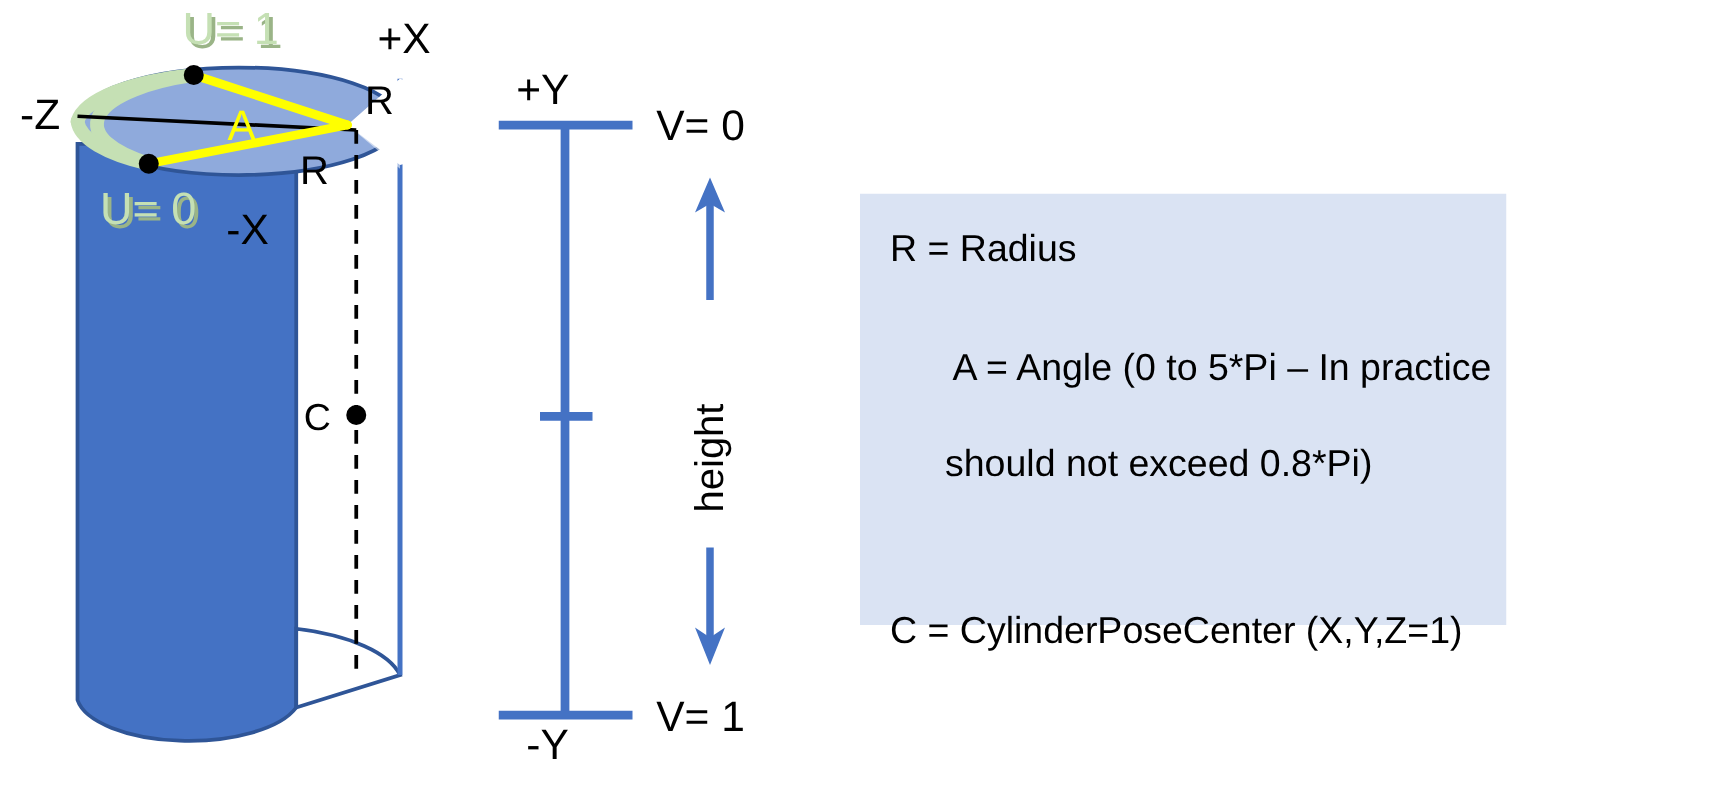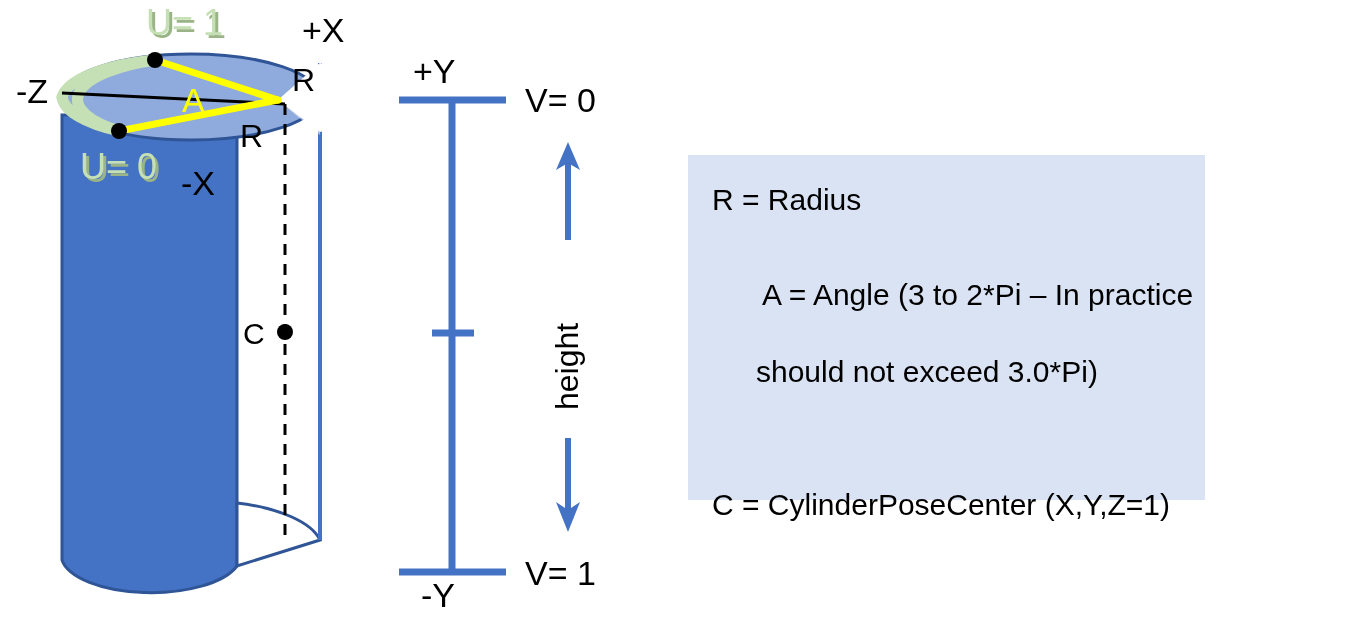--- a/index.html
+++ b/index.html
@@ -163,21 +163,21 @@
     <text class="svg-label uv-label" x="525" y="112">V= 0</text>
 
     <text class="svg-label uv-label" x="525" y="585">V= 1</text>
 
   </svg>
 
   <div id="legend-panel">
     <div class="legend-row">R = Radius</div>
 
     <div class="legend-row">
-      <span>A = Angle (3 to 2*Pi – In practice</span>
-      <span class="legend-cont">should not exceed 3.0*Pi)</span>
+      <span>A = Angle (0 to 5*Pi – In practice</span>
+      <span class="legend-cont">should not exceed 0.8*Pi)</span>
     </div>
 
     <div class="legend-row">C = CylinderPoseCenter (X,Y,Z=1)</div>
 
   </div>
 
 </div>
 
 </body></html>

